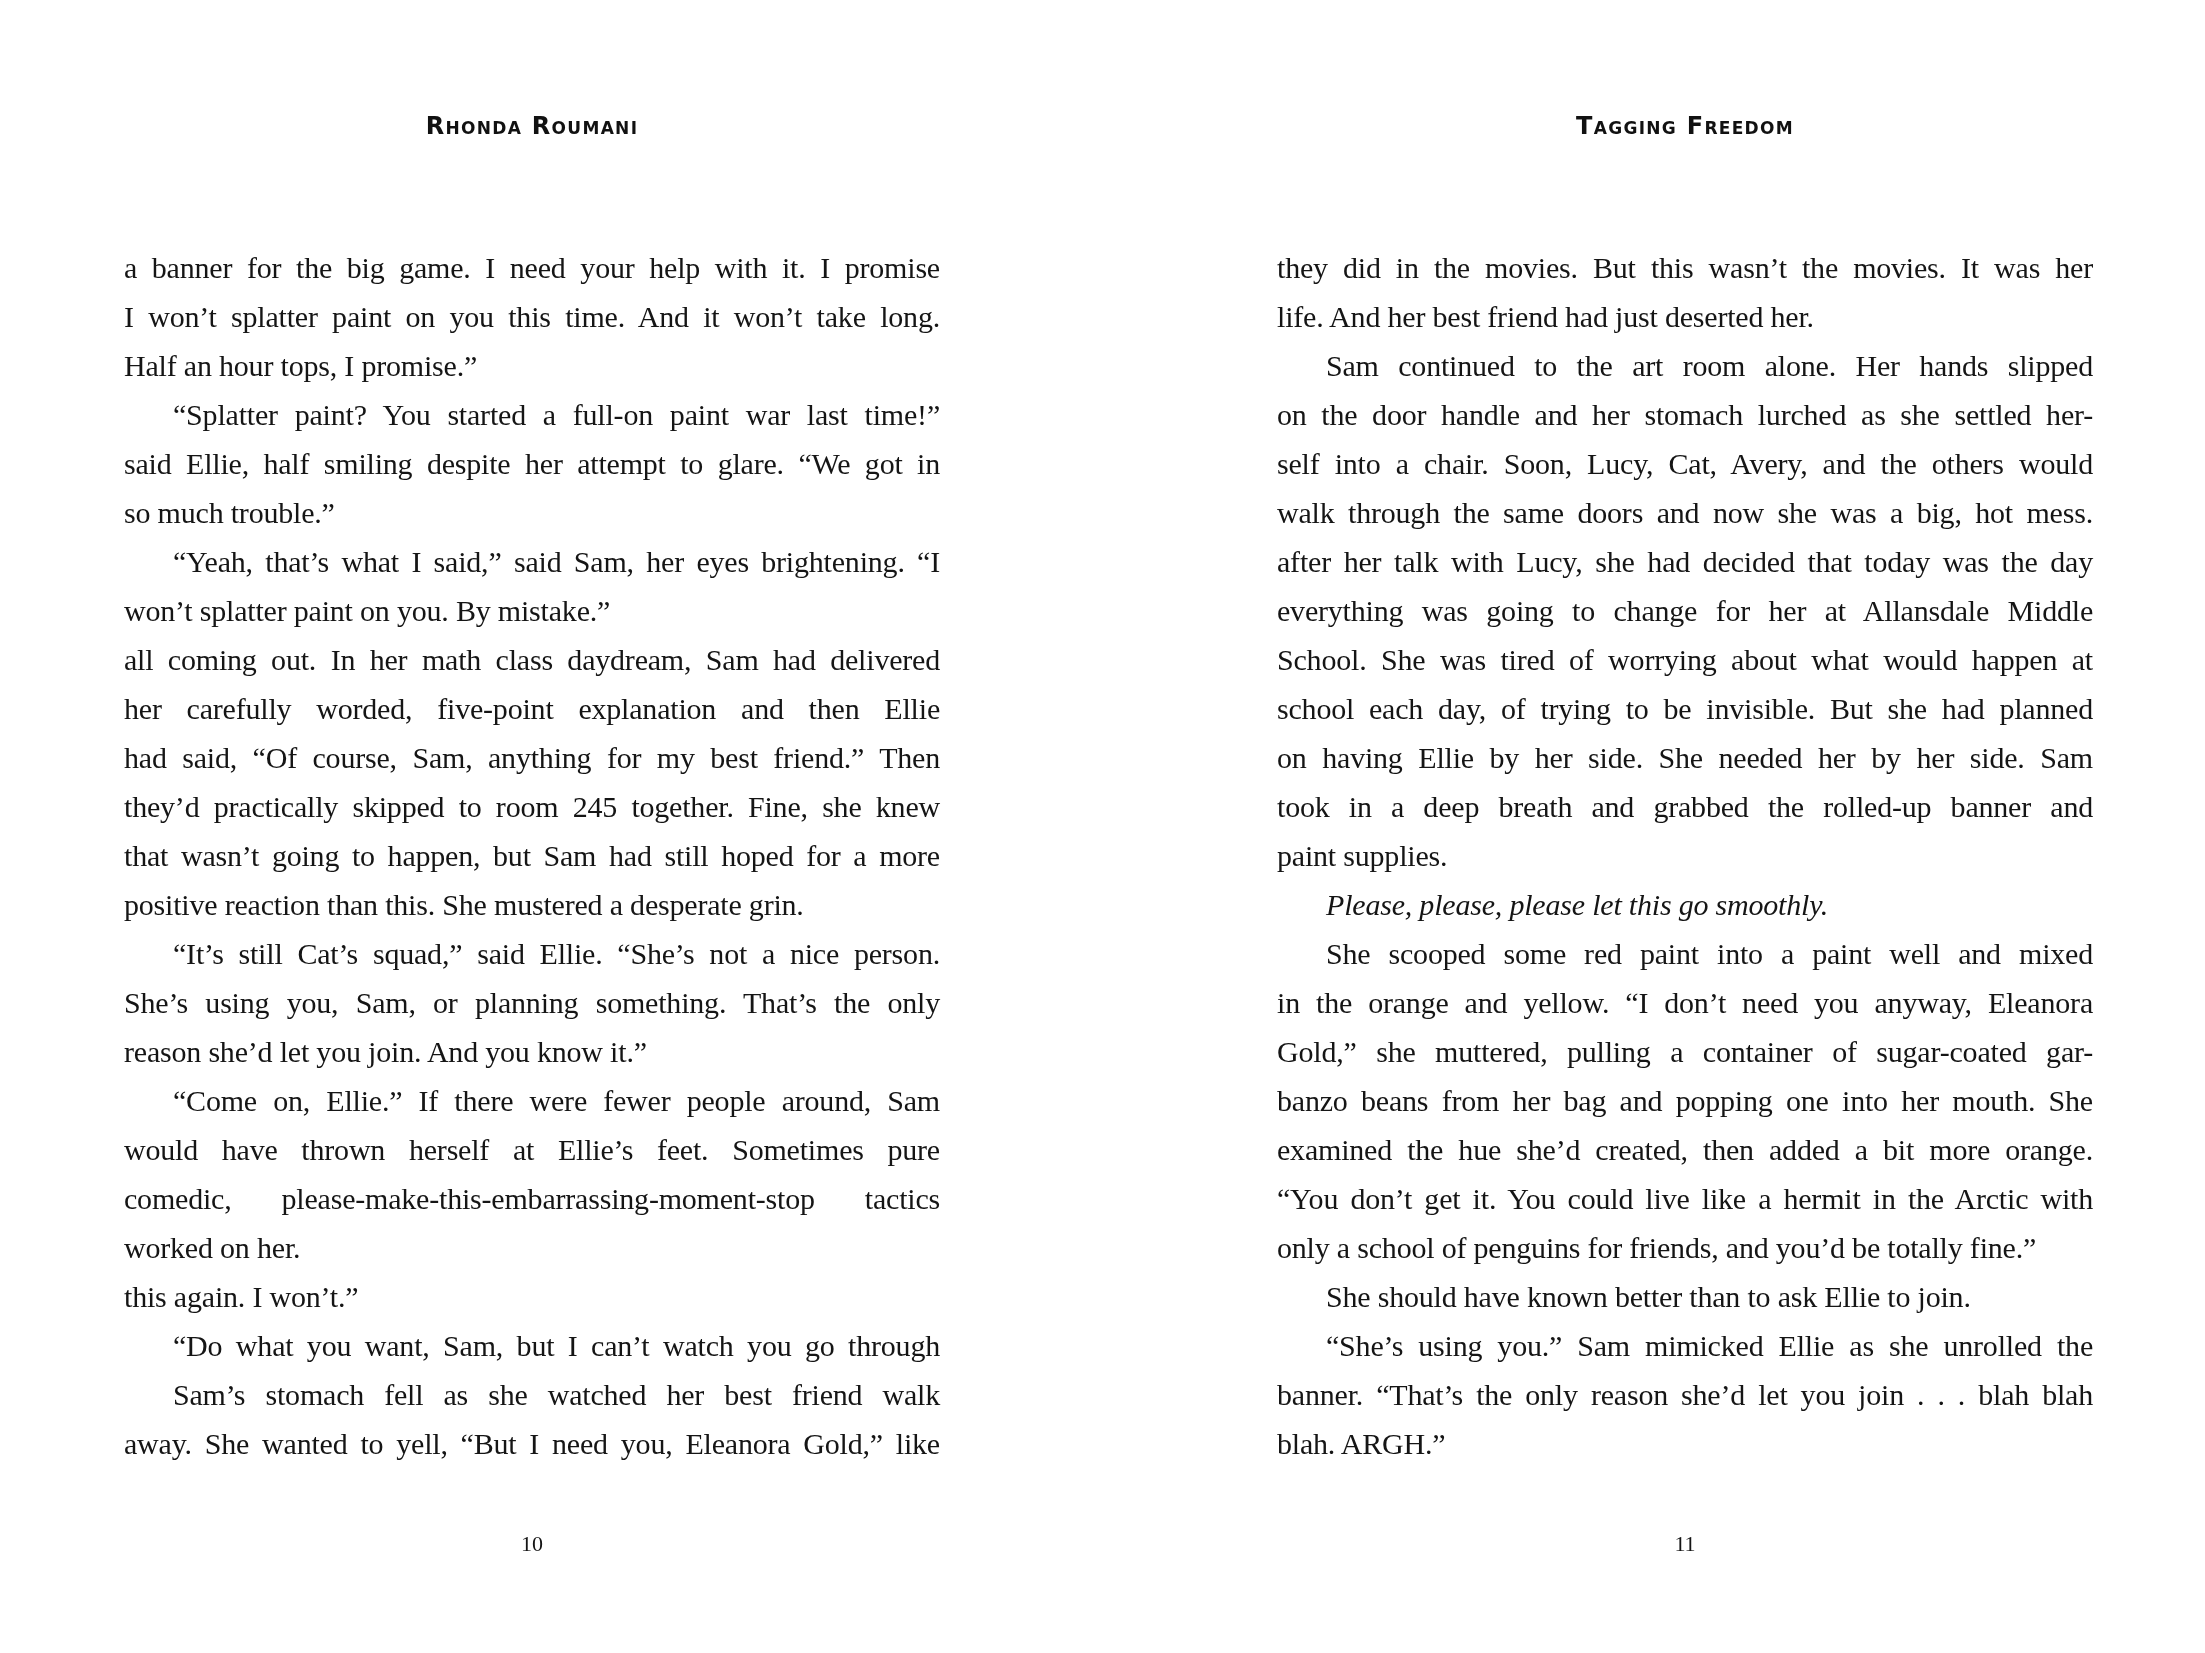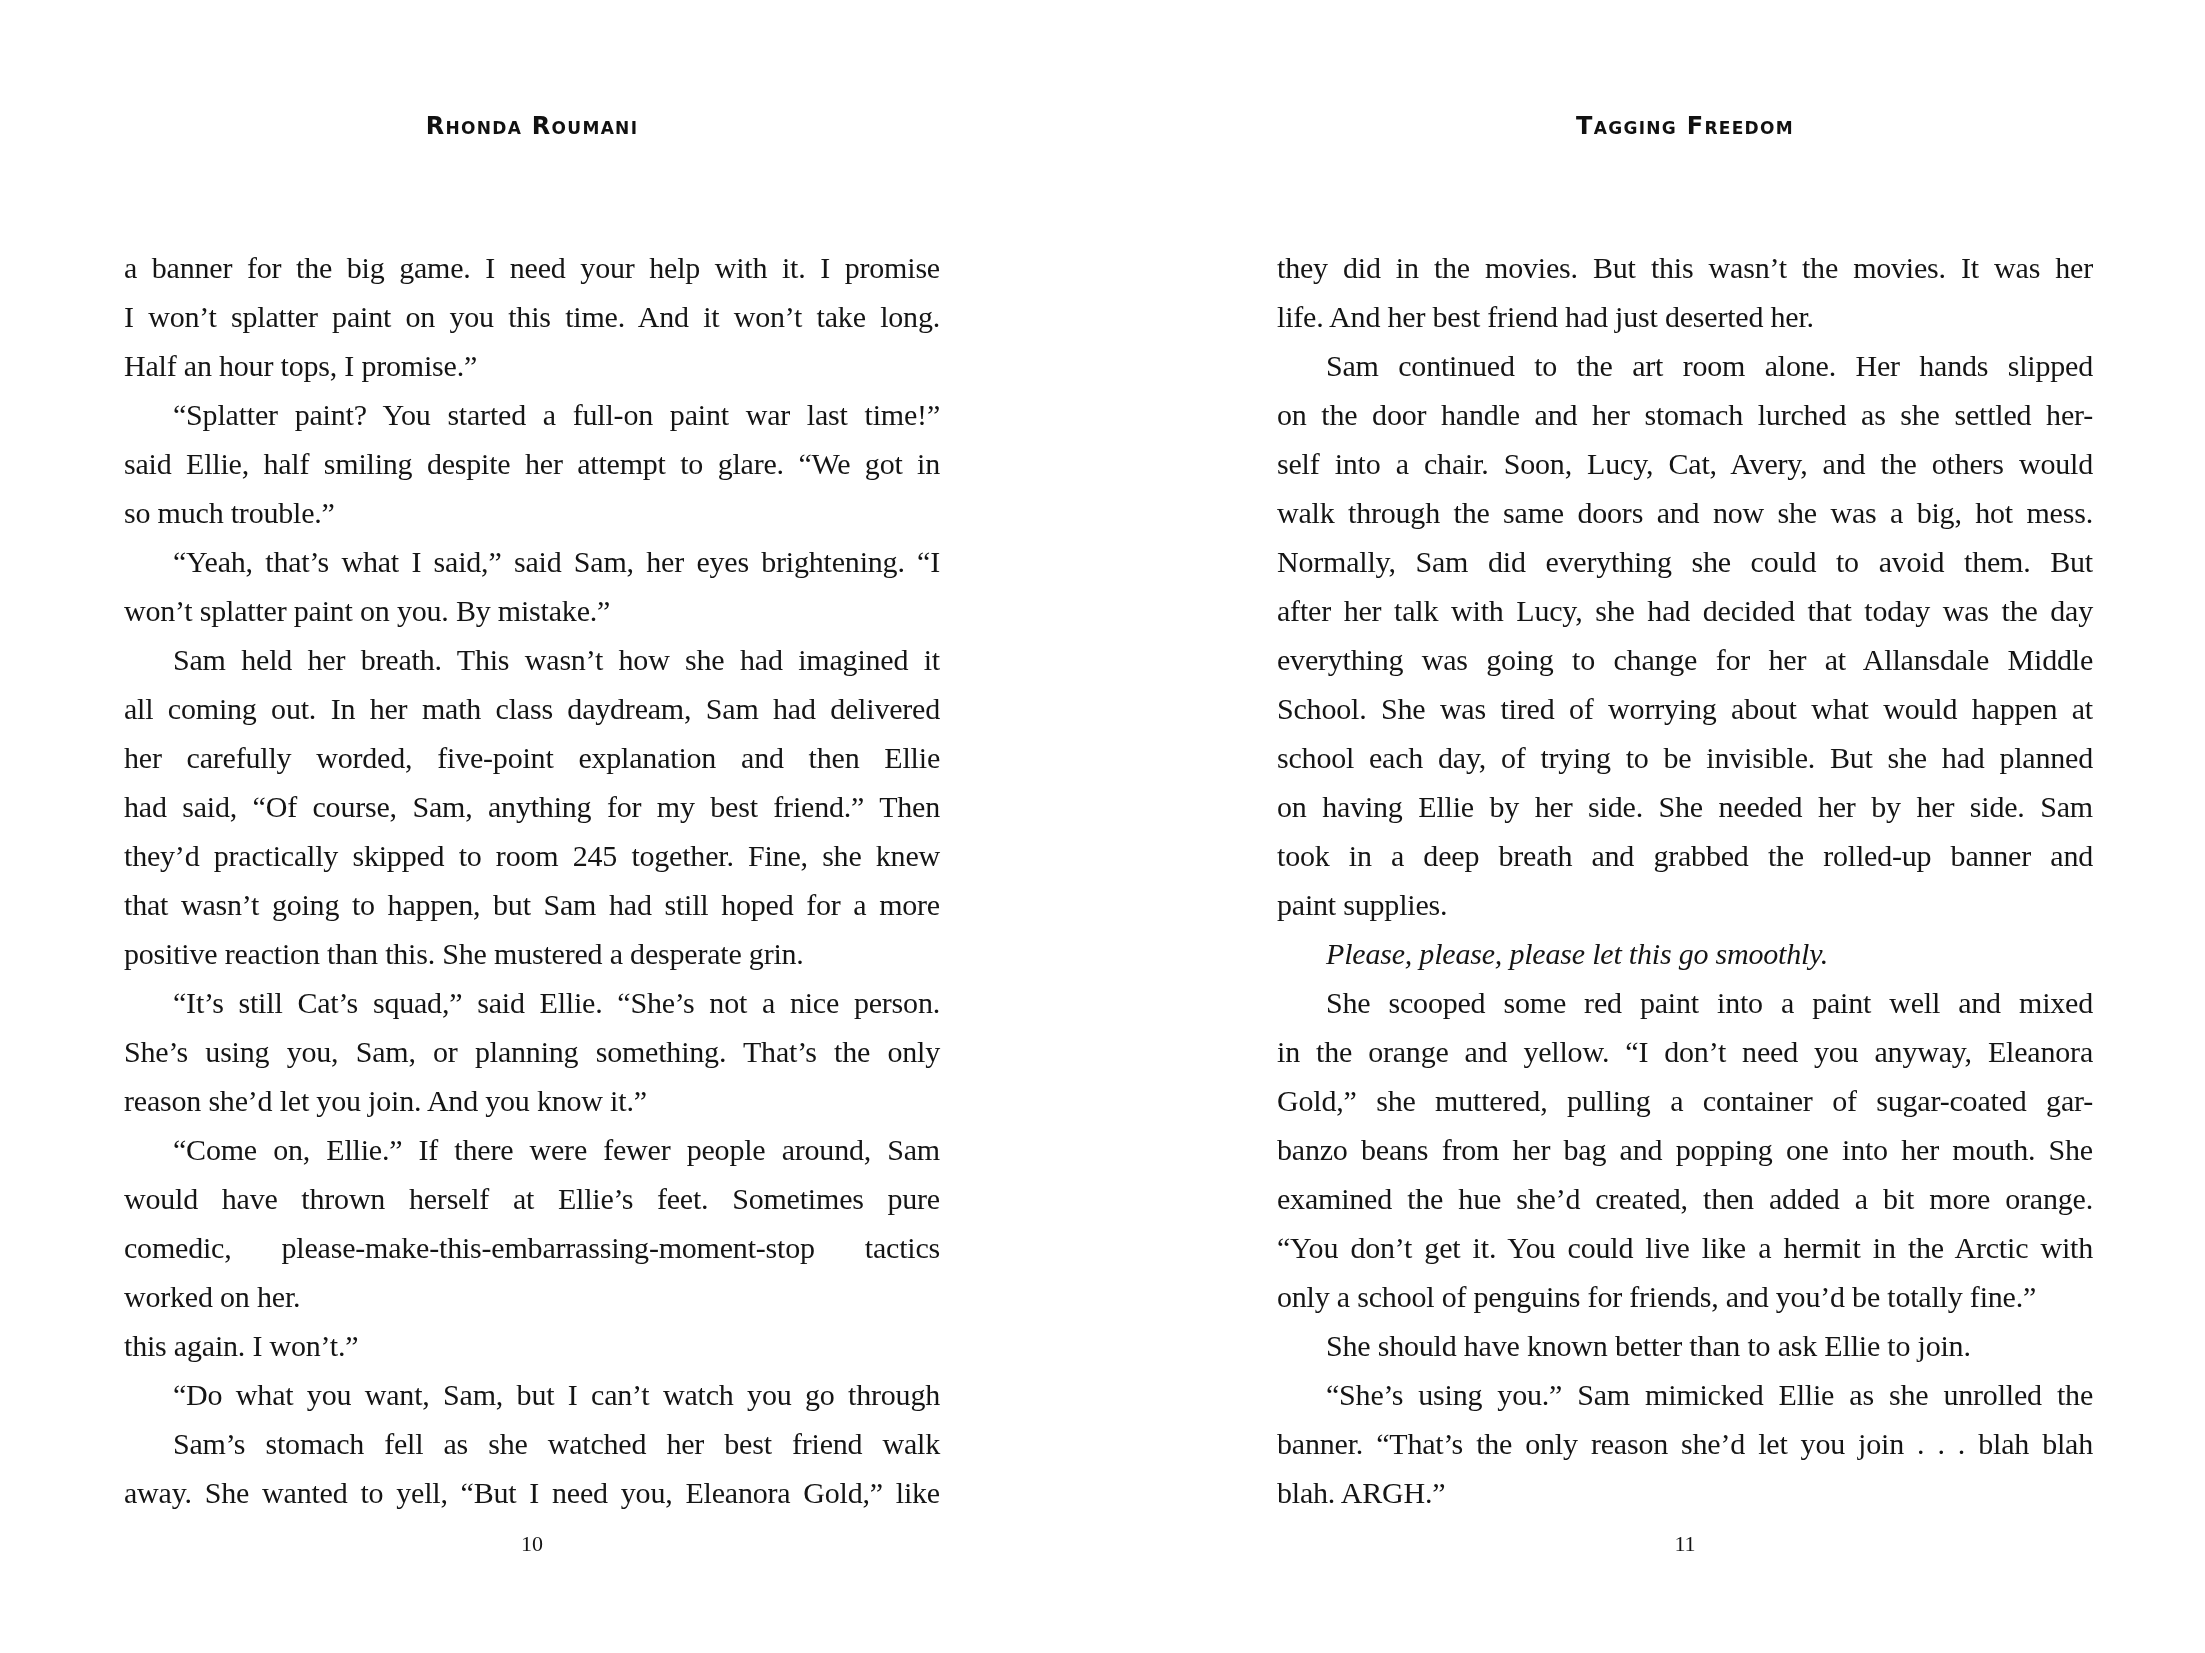--- a/index.html
+++ b/index.html
@@ -78,21 +78,20 @@
   <div class="running-head">Rhonda Roumani</div>
   <div class="text-col">
       <div class="line">a banner for the big game. I need your help with it. I promise</div>
       <div class="line">I won’t splatter paint on you this time. And it won’t take long.</div>
       <div class="line end">Half an hour tops, I promise.”</div>
       <div class="line indent">“Splatter paint? You started a full-on paint war last time!”</div>
       <div class="line">said Ellie, half smiling despite her attempt to glare. “We got in</div>
       <div class="line end">so much trouble.”</div>
       <div class="line indent">“Yeah, that’s what I said,” said Sam, her eyes brightening. “I</div>
       <div class="line end">won’t splatter paint on you. By mistake.”</div>
-      <div class="line indent">Sam held her breath. This wasn’t how she had imagined it</div>
       <div class="line">all coming out. In her math class daydream, Sam had delivered</div>
       <div class="line">her carefully worded, five-point explanation and then Ellie</div>
       <div class="line">had said, “Of course, Sam, anything for my best friend.” Then</div>
       <div class="line">they’d practically skipped to room 245 together. Fine, she knew</div>
       <div class="line">that wasn’t going to happen, but Sam had still hoped for a more</div>
       <div class="line end">positive reaction than this. She mustered a desperate grin.</div>
       <div class="line indent">“It’s still Cat’s squad,” said Ellie. “She’s not a nice person.</div>
       <div class="line">She’s using you, Sam, or planning something. That’s the only</div>
       <div class="line end">reason she’d let you join. And you know it.”</div>
       <div class="line indent">“Come on, Ellie.” If there were fewer people around, Sam</div>
@@ -109,21 +108,20 @@
 
 <div class="page right">
   <div class="running-head">Tagging Freedom</div>
   <div class="text-col">
       <div class="line">they did in the movies. But this wasn’t the movies. It was her</div>
       <div class="line end">life. And her best friend had just deserted her.</div>
       <div class="line indent">Sam continued to the art room alone. Her hands slipped</div>
       <div class="line">on the door handle and her stomach lurched as she settled her-</div>
       <div class="line">self into a chair. Soon, Lucy, Cat, Avery, and the others would</div>
       <div class="line">walk through the same doors and now she was a big, hot mess.</div>
-      <div class="line">Normally, Sam did everything she could to avoid them. But</div>
       <div class="line">after her talk with Lucy, she had decided that today was the day</div>
       <div class="line">everything was going to change for her at Allansdale Middle</div>
       <div class="line">School. She was tired of worrying about what would happen at</div>
       <div class="line">school each day, of trying to be invisible. But she had planned</div>
       <div class="line">on having Ellie by her side. She needed her by her side. Sam</div>
       <div class="line">took in a deep breath and grabbed the rolled-up banner and</div>
       <div class="line end">paint supplies.</div>
       <div class="line indent end italic">Please, please, please let this go smoothly.</div>
       <div class="line indent">She scooped some red paint into a paint well and mixed</div>
       <div class="line">in the orange and yellow. “I don’t need you anyway, Eleanora</div>

